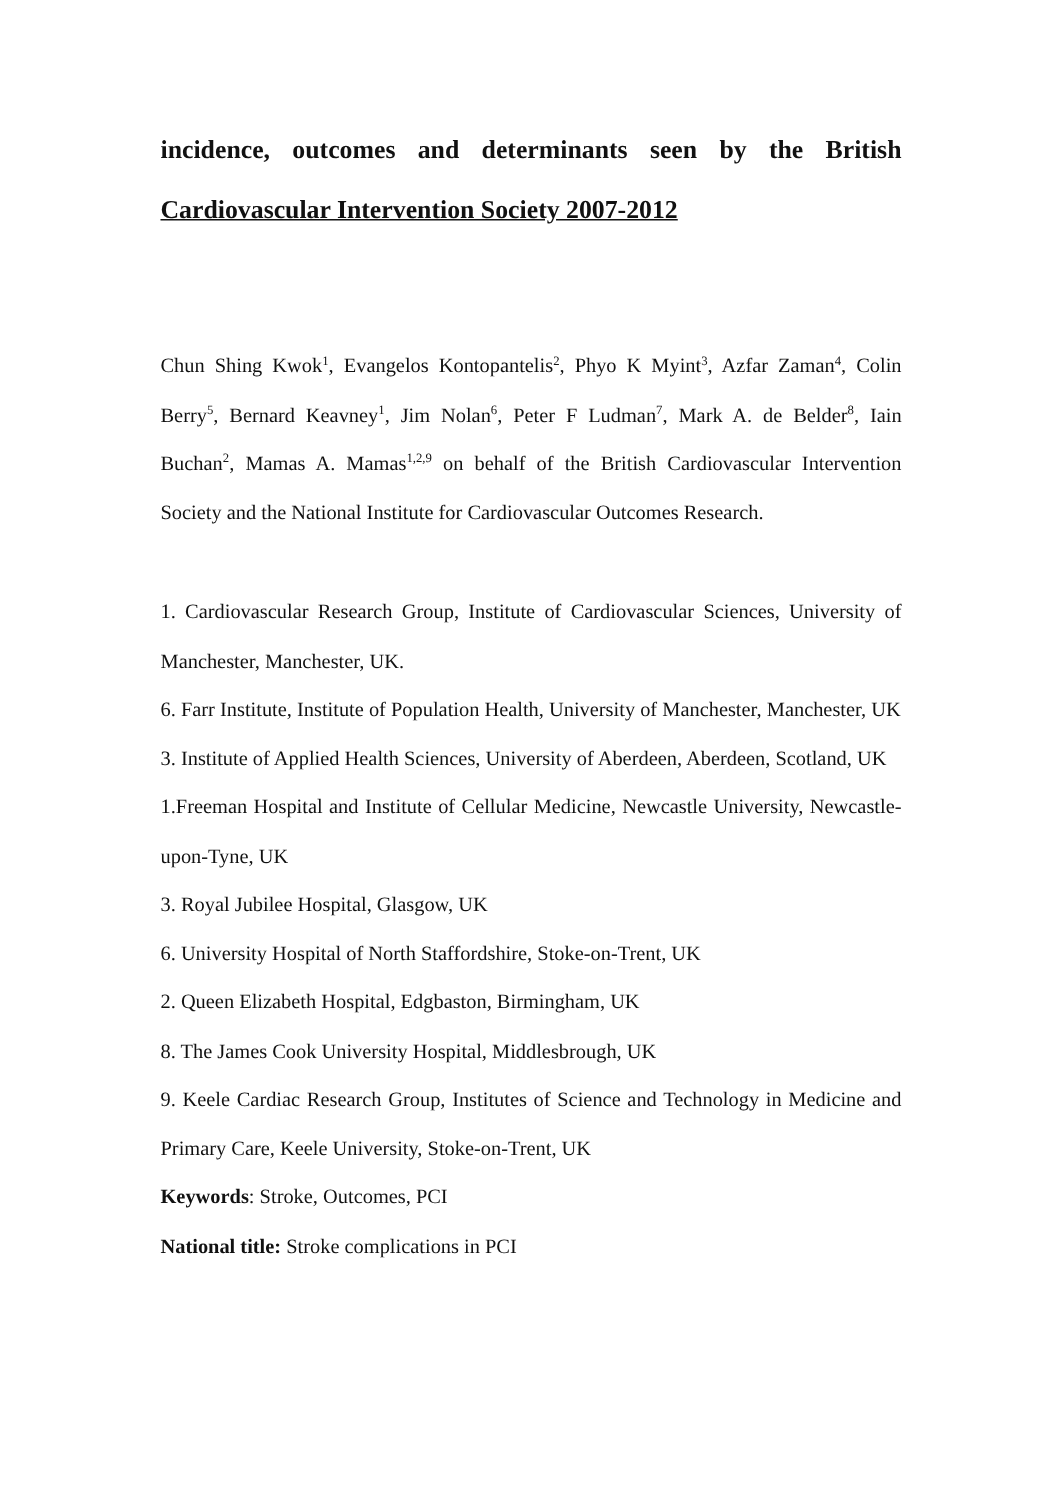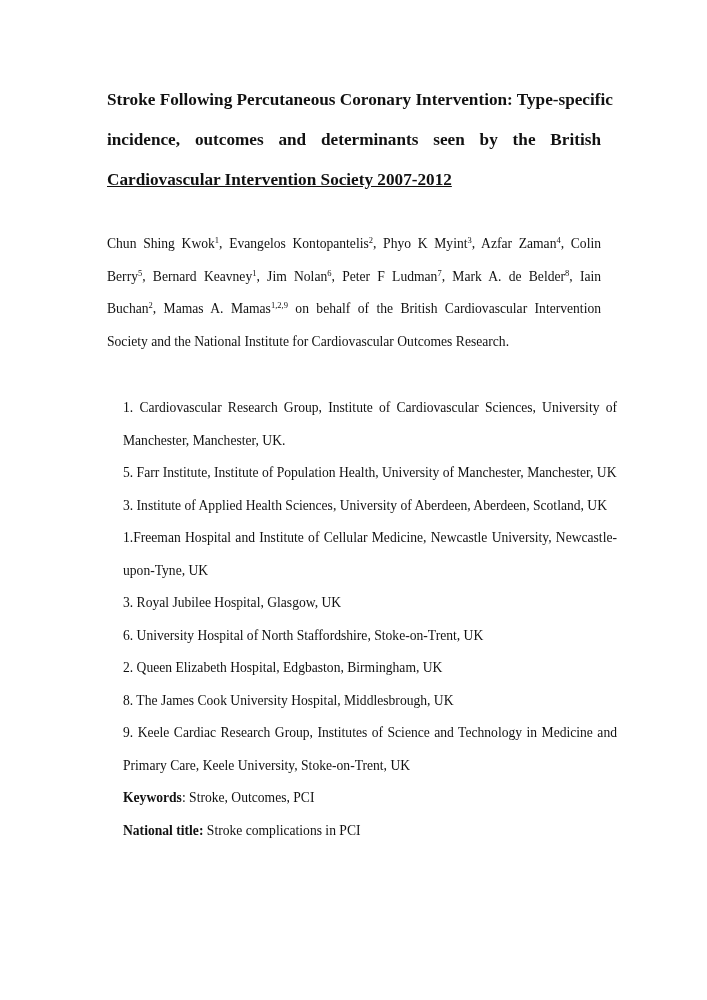--- a/index.html
+++ b/index.html
@@ -14,44 +14,43 @@
       text-align: justify; text-align-last: left;
     }
     .title .line { display: block; text-align: justify; text-align-last: justify; height: 40px; white-space: nowrap; }
     .title .line.last { text-align-last: left; text-decoration: underline; }
     .authors {
       position: absolute; top: 228px; left: 0; width: 494px;
       font-size: 13.6px; line-height: 32.5px; text-align: justify;
     }
     sup { font-size: 8.5px; line-height: 0; vertical-align: 5px; }
     .affils {
-      position: absolute; top: 392px; left: 16px; width: 494px;
+      position: absolute; top: 392px; left: 0; width: 494px;
       font-size: 13.6px; line-height: 32.5px;
     }
     .affil { display: block; text-align: justify; }
     .meta { font-size: 13.6px; line-height: 32.5px; }
     .meta b { font-weight: bold; }
     .row { display: block; }
   </style>
 </head>
 <body>
 
 <div class="page">
 
   <div class="title">
-    <span class="line">Stroke Following Percutaneous Coronary Intervention: Type-specific</span>
     <span class="line">incidence, outcomes and determinants seen by the British</span>
     <span class="line last">Cardiovascular Intervention Society 2007-2012</span>
   </div>
 
   <div class="authors" id="authors"><span><span>Chun Shing Kwok</span><sup>1</sup></span>, <span><span>Evangelos Kontopantelis</span><sup>2</sup></span>, <span><span>Phyo K Myint</span><sup>3</sup></span>, <span><span>Azfar Zaman</span><sup>4</sup></span>, <span><span>Colin Berry</span><sup>5</sup></span>, <span><span>Bernard Keavney</span><sup>1</sup></span>, <span><span>Jim Nolan</span><sup>6</sup></span>, <span><span>Peter F Ludman</span><sup>7</sup></span>, <span><span>Mark A. de Belder</span><sup>8</sup></span>, <span><span>Iain Buchan</span><sup>2</sup></span>, <span><span>Mamas A. Mamas</span><sup>1,2,9</sup></span><span> on behalf of the British Cardiovascular Intervention Society and the National Institute for Cardiovascular Outcomes Research.</span></div>
 
   <div class="affils">
     <span class="affil">1. Cardiovascular Research Group, Institute of Cardiovascular Sciences, University of Manchester, Manchester, UK.</span>
-    <span class="affil">5. Farr Institute, Institute of Population Health, University of Manchester, Manchester, UK</span>
+    <span class="affil">6. Farr Institute, Institute of Population Health, University of Manchester, Manchester, UK</span>
     <span class="affil">3. Institute of Applied Health Sciences, University of Aberdeen, Aberdeen, Scotland, UK</span>
     <span class="affil">1.Freeman Hospital and Institute of Cellular Medicine, Newcastle University, Newcastle-upon-Tyne, UK</span>
     <span class="affil">3. Royal Jubilee Hospital, Glasgow, UK</span>
     <span class="affil">6. University Hospital of North Staffordshire, Stoke-on-Trent, UK</span>
     <span class="affil">2. Queen Elizabeth Hospital, Edgbaston, Birmingham, UK</span>
     <span class="affil">8. The James Cook University Hospital, Middlesbrough, UK</span>
     <span class="affil">9. Keele Cardiac Research Group, Institutes of Science and Technology in Medicine and Primary Care, Keele University, Stoke-on-Trent, UK</span>
     <div class="meta row">
       <b>Keywords</b><span>: Stroke, Outcomes, PCI</span>
     </div>

